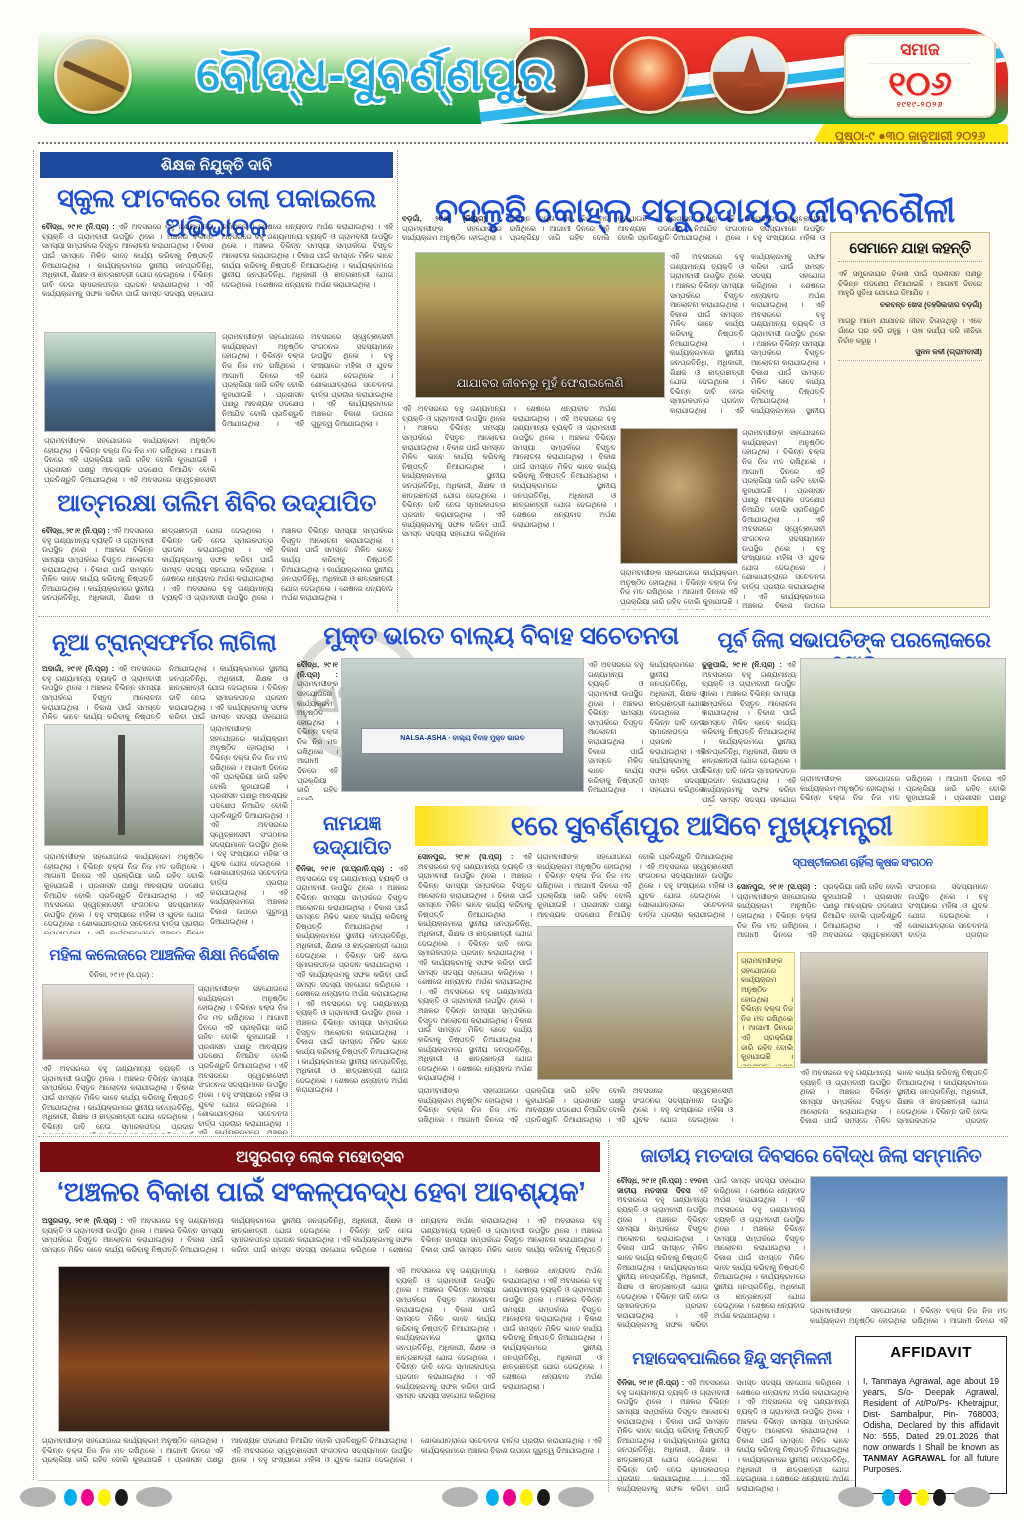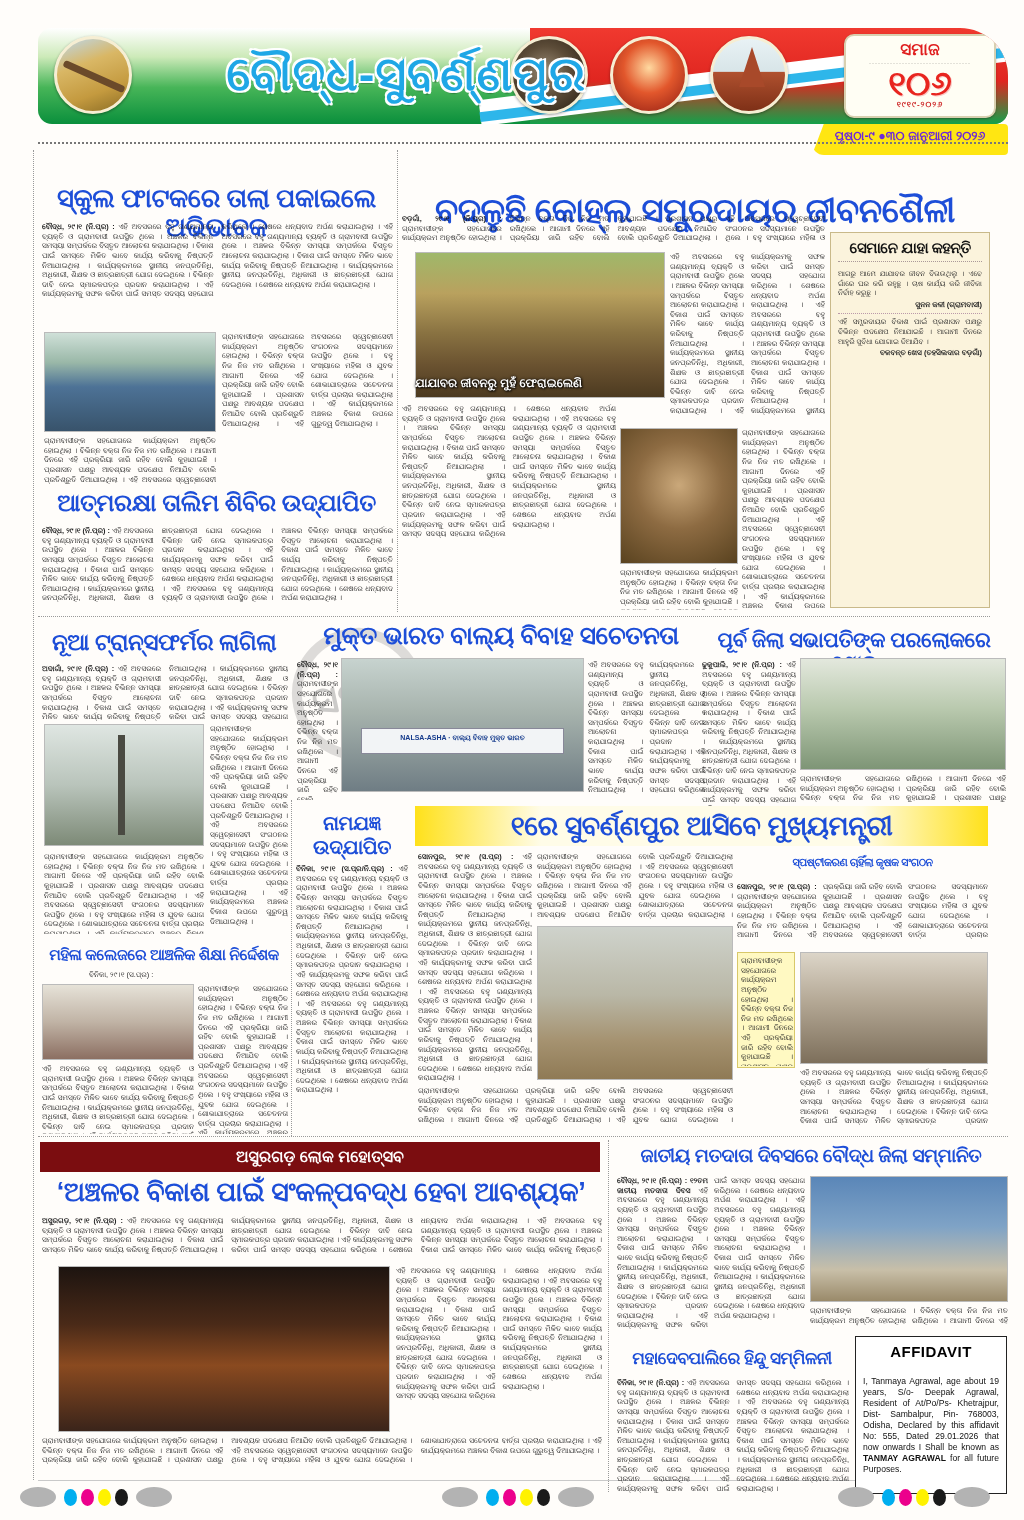--- a/index.html
+++ b/index.html
@@ -4,45 +4,45 @@
 <style>
   * { box-sizing: border-box; margin: 0; padding: 0; }
   body { background:#e8e8e4; font-family:"Liberation Sans", sans-serif; }
   .page { position:relative; width:1024px; height:1520px; background:#fffdfa; margin:0 auto; overflow:hidden; }
 
   
   .masthead { position:absolute; left:38px; top:28px; width:970px; height:96px; border-radius:14px 48px 14px 14px; overflow:hidden; background:linear-gradient(180deg,#ffffff 0%,#cdeab9 30%,#47b558 62%,#0a8f3c 100%); }
   .masthead-right { position:absolute; right:0; top:0; width:478px; height:96px; background:linear-gradient(180deg,#f0392f 0%,#e02620 55%,#13a14a 100%); }
   .stripe-w { position:absolute; right:-30px; top:38px; width:560px; height:26px; background:#ffffff; transform:rotate(-7deg); }
   .stripe-b { position:absolute; right:-30px; top:50px; width:560px; height:10px; background:#2eb6ea; transform:rotate(-7deg); }
-  .mast-title { position:absolute; left:128px; top:18px; width:420px; text-align:right; font-size:47px; font-weight:bold; color:#1fa7e6; letter-spacing:1px;
+  .mast-title { position:absolute; left:128px; top:18px; width:420px; text-align:center; font-size:47px; font-weight:bold; color:#1fa7e6; letter-spacing:1px;
     text-shadow:-2px -2px 0 #fff, 2px -2px 0 #fff, -2px 2px 0 #fff, 2px 2px 0 #fff, 0 3px 1px rgba(0,0,0,.25); }
   .circ { position:absolute; top:8px; width:78px; height:78px; border-radius:50%; border:3px solid #f6eed3; box-shadow:0 1px 3px rgba(0,0,0,.4); }
   .c-bridge { left:16px; background:linear-gradient(160deg,#bcd8ee 0%,#d9b765 35%,#c49a3f 70%,#8a6c25 100%); }
   .c-bridge:after{content:"";position:absolute;left:4px;top:34px;width:66px;height:7px;background:#6b4a2a;transform:rotate(24deg);border-radius:3px;}
   .c-cave { left:472px; background:radial-gradient(circle at 45% 45%, #9a8a74 0%, #5c4c38 45%, #241b10 100%); }
   .c-deity { left:572px; background:radial-gradient(circle at 50% 40%, #ffd9a0 0%, #e2572c 45%, #8e1b12 100%); }
   .c-temple { left:672px; background:linear-gradient(180deg,#e8f2f5 0%,#d8e5e8 45%,#b0512f 46%,#7e3017 100%); }
   .c-temple:after{content:"";position:absolute;left:26px;top:8px;width:26px;height:40px;background:#a8492a;clip-path:polygon(50% 0,100% 100%,0 100%);}
   .logo-box { position:absolute; right:12px; top:6px; width:152px; height:84px; background:#fffef4; border:2px solid #d8d0b0; border-radius:10px; text-align:center; padding-top:4px; box-shadow:0 1px 2px rgba(0,0,0,.3); }
   .logo-brand { font-size:17px; font-weight:bold; color:#e01f1f; }
   .logo-sub { font-size:6px; color:#444; letter-spacing:1px; }
   .logo-num { font-size:34px; font-weight:bold; color:#e8251f; line-height:34px; text-shadow:1px 1px 0 #f9c8c4; }
   .logo-years { font-size:8px; font-weight:bold; color:#c22; letter-spacing:1px; }
-  .date-pill { position:absolute; right:16px; top:124px; width:196px; height:31px; background:#ffe612; border-radius:4px 4px 4px 12px; text-align:center; line-height:24px; font-size:12.5px; font-weight:bold; color:#6d28d9; clip-path:polygon(6% 0,100% 0,100% 100%,0 100%); }
+  .date-pill { position:absolute; right:16px; top:124px; width:196px; height:20px; background:#ffe612; border-radius:4px 4px 4px 12px; text-align:center; line-height:24px; font-size:12.5px; font-weight:bold; color:#a16207; clip-path:polygon(6% 0,100% 0,100% 100%,0 100%); }
   .mast-rule { position:absolute; left:38px; top:142px; width:970px; border-top:2px dotted #777; }
 
   
   .kicker { position:absolute; background:#1e4a9e; color:#fff; font-weight:bold; text-align:center; }
   .kicker-red { background:#7b0d10; }
   .hl { position:absolute; color:#1d4ed8; font-weight:bold; text-align:center; line-height:1.1; letter-spacing:-0.5px; }
   .body { position:absolute; font-size:7.3px; line-height:1.32; color:#1c1c1c; text-align:justify; overflow:hidden; }
   .body b { font-size:7.3px; }
   .ph { position:absolute; border:1px solid #bbb; overflow:hidden; }
-  .cap { position:absolute; font-weight:bold; color:#fff; text-shadow:0 0 3px #000,1px 1px 2px #000; text-align:left; }
+  .cap { position:absolute; font-weight:normal; color:#fff; text-shadow:0 0 3px #000,1px 1px 2px #000; text-align:center; }
   .vsep { position:absolute; border-left:1px dotted #999; width:0; }
   .hsep { position:absolute; border-top:1px dotted #999; height:0; }
 
   
   .ph-kids { background:linear-gradient(180deg,#cfe0d8 0%,#9ab8a8 30%,#4d7296 55%,#38536b 100%); }
   .ph-hut { background:linear-gradient(180deg,#9fb86a 0%,#b9a15e 28%,#8a7342 55%,#6a5230 78%,#4c3a20 100%); }
   .ph-man { background:radial-gradient(circle at 50% 42%,#caa87a 0%,#8d6b42 45%,#59421f 100%); }
   .ph-transformer { background:linear-gradient(180deg,#dfe6e2 0%,#b9c4bb 50%,#7d8a77 100%); }
   .ph-transformer:after{content:"";position:absolute;left:46%;top:8%;width:7px;height:84%;background:#4a4a42;}
   .ph-banner { background:linear-gradient(180deg,#c7d3cf 0%,#a7b3ad 40%,#6f7d84 100%); }
@@ -102,20 +102,21 @@
   <div class="mast-rule"></div>
 
   <div class="vsep" style="left:33px; top:150px; height:1330px;"></div>
   <div class="vsep" style="left:397px; top:150px; height:462px;"></div>
   <div class="hsep" style="left:38px; top:616px; width:952px;"></div>
   <div class="vsep" style="left:291px; top:800px; height:336px;"></div>
   <div class="hsep" style="left:38px; top:1136px; width:970px;"></div>
   <div class="vsep" style="left:608px; top:1140px; height:352px;"></div>
   <div class="botline"></div>
 
+  <div class="kicker" style="left:40px; top:152px; width:353px; height:26px; font-size:15px; line-height:26px;">ଶିକ୍ଷକ ନିଯୁକ୍ତି ଦାବି</div>
   <div class="hl" style="left:38px; top:184px; width:357px; font-size:26px;">ସ୍କୁଲ ଫାଟକରେ ତାଲା ପକାଇଲେ ଅଭିଭାବକ</div>
   <div class="body" style="left:42px; top:222px; width:351px; height:108px; columns:2; column-gap:8px;"><b>ବୌଦ୍ଧ, ୨୯।୧ (ନି.ପ୍ର) : </b>ଏହି ଅବସରରେ ବହୁ ଗଣ୍ୟମାନ୍ୟ ବ୍ୟକ୍ତି ଓ ଗ୍ରାମବାସୀ ଉପସ୍ଥିତ ଥିଲେ । ଅଞ୍ଚଳର ବିଭିନ୍ନ ସମସ୍ୟା ସମ୍ପର୍କରେ ବିସ୍ତୃତ ଆଲୋଚନା କରାଯାଇଥିଲା । ବିକାଶ ପାଇଁ ସମସ୍ତେ ମିଳିତ ଭାବେ କାର୍ଯ୍ୟ କରିବାକୁ ନିଷ୍ପତ୍ତି ନିଆଯାଇଥିଲା । କାର୍ଯ୍ୟକ୍ରମରେ ସ୍ଥାନୀୟ ଜନପ୍ରତିନିଧି, ଅଧିକାରୀ, ଶିକ୍ଷକ ଓ ଛାତ୍ରଛାତ୍ରୀ ଯୋଗ ଦେଇଥିଲେ । ବିଭିନ୍ନ ଦାବି ନେଇ ସ୍ମାରକପତ୍ର ପ୍ରଦାନ କରାଯାଇଥିଲା । ଏହି କାର୍ଯ୍ୟକ୍ରମକୁ ସଫଳ କରିବା ପାଇଁ ସମସ୍ତ ସଦସ୍ୟ ସହଯୋଗ କରିଥିଲେ । ଶେଷରେ ଧନ୍ୟବାଦ ଅର୍ପଣ କରାଯାଇଥିଲା । ଏହି ଅବସରରେ ବହୁ ଗଣ୍ୟମାନ୍ୟ ବ୍ୟକ୍ତି ଓ ଗ୍ରାମବାସୀ ଉପସ୍ଥିତ ଥିଲେ । ଅଞ୍ଚଳର ବିଭିନ୍ନ ସମସ୍ୟା ସମ୍ପର୍କରେ ବିସ୍ତୃତ ଆଲୋଚନା କରାଯାଇଥିଲା । ବିକାଶ ପାଇଁ ସମସ୍ତେ ମିଳିତ ଭାବେ କାର୍ଯ୍ୟ କରିବାକୁ ନିଷ୍ପତ୍ତି ନିଆଯାଇଥିଲା । କାର୍ଯ୍ୟକ୍ରମରେ ସ୍ଥାନୀୟ ଜନପ୍ରତିନିଧି, ଅଧିକାରୀ ଓ ଛାତ୍ରଛାତ୍ରୀ ଯୋଗ ଦେଇଥିଲେ । ଶେଷରେ ଧନ୍ୟବାଦ ଅର୍ପଣ କରାଯାଇଥିଲା ।</div>
   <div class="ph ph-kids" style="left:44px; top:332px; width:172px; height:100px;"></div>
   <div class="body" style="left:222px; top:332px; width:171px; height:152px; columns:2; column-gap:7px;">ଗ୍ରାମବାସୀଙ୍କ ସହଯୋଗରେ କାର୍ଯ୍ୟକ୍ରମ ଅନୁଷ୍ଠିତ ହୋଇଥିଲା । ବିଭିନ୍ନ ବକ୍ତା ନିଜ ନିଜ ମତ ରଖିଥିଲେ । ଆଗାମୀ ଦିନରେ ଏହି ପ୍ରକ୍ରିୟା ଜାରି ରହିବ ବୋଲି କୁହାଯାଇଛି । ପ୍ରଶାସନ ପକ୍ଷରୁ ଆବଶ୍ୟକ ପଦକ୍ଷେପ ନିଆଯିବ ବୋଲି ପ୍ରତିଶ୍ରୁତି ଦିଆଯାଇଥିଲା । ଏହି ଅବସରରେ ସ୍ୱେଚ୍ଛାସେବୀ ସଂଗଠନର ସଦସ୍ୟମାନେ ଉପସ୍ଥିତ ଥିଲେ । ବହୁ ସଂଖ୍ୟାରେ ମହିଳା ଓ ଯୁବକ ଯୋଗ ଦେଇଥିଲେ । ଶୋଭାଯାତ୍ରାରେ ସଚେତନତା ବାର୍ତ୍ତା ପ୍ରଚାର କରାଯାଇଥିଲା । ଏହି କାର୍ଯ୍ୟକ୍ରମରେ ଅଞ୍ଚଳର ବିକାଶ ଉପରେ ଗୁରୁତ୍ୱ ଦିଆଯାଇଥିଲା ।</div>
   <div class="body" style="left:44px; top:436px; width:172px; height:48px;">ଗ୍ରାମବାସୀଙ୍କ ସହଯୋଗରେ କାର୍ଯ୍ୟକ୍ରମ ଅନୁଷ୍ଠିତ ହୋଇଥିଲା । ବିଭିନ୍ନ ବକ୍ତା ନିଜ ନିଜ ମତ ରଖିଥିଲେ । ଆଗାମୀ ଦିନରେ ଏହି ପ୍ରକ୍ରିୟା ଜାରି ରହିବ ବୋଲି କୁହାଯାଇଛି । ପ୍ରଶାସନ ପକ୍ଷରୁ ଆବଶ୍ୟକ ପଦକ୍ଷେପ ନିଆଯିବ ବୋଲି ପ୍ରତିଶ୍ରୁତି ଦିଆଯାଇଥିଲା । ଏହି ଅବସରରେ ସ୍ୱେଚ୍ଛାସେବୀ ସଂଗଠନର ସଦସ୍ୟମାନେ ଉପସ୍ଥିତ ଥିଲେ । ବହୁ ସଂଖ୍ୟାରେ ମହିଳା ଓ ଯୁବକ ଯୋଗ ଦେଇଥିଲେ । ଶୋଭାଯାତ୍ରାରେ ସଚେତନତା ବାର୍ତ୍ତା ପ୍ରଚାର କରାଯାଇଥିଲା । ଏହି କାର୍ଯ୍ୟକ୍ରମରେ ଅଞ୍ଚଳର ବିକାଶ ଉପରେ ଗୁରୁତ୍ୱ ଦିଆଯାଇଥିଲା ।</div>
 
   <div class="hl" style="left:38px; top:490px; width:357px; font-size:24px;">ଆତ୍ମରକ୍ଷା ତାଲିମ ଶିବିର ଉଦ୍ଯାପିତ</div>
   <div class="body" style="left:42px; top:526px; width:351px; height:84px; columns:3; column-gap:8px;"><b>ବୌଦ୍ଧ, ୨୯।୧ (ନି.ପ୍ର) : </b>ଏହି ଅବସରରେ ବହୁ ଗଣ୍ୟମାନ୍ୟ ବ୍ୟକ୍ତି ଓ ଗ୍ରାମବାସୀ ଉପସ୍ଥିତ ଥିଲେ । ଅଞ୍ଚଳର ବିଭିନ୍ନ ସମସ୍ୟା ସମ୍ପର୍କରେ ବିସ୍ତୃତ ଆଲୋଚନା କରାଯାଇଥିଲା । ବିକାଶ ପାଇଁ ସମସ୍ତେ ମିଳିତ ଭାବେ କାର୍ଯ୍ୟ କରିବାକୁ ନିଷ୍ପତ୍ତି ନିଆଯାଇଥିଲା । କାର୍ଯ୍ୟକ୍ରମରେ ସ୍ଥାନୀୟ ଜନପ୍ରତିନିଧି, ଅଧିକାରୀ, ଶିକ୍ଷକ ଓ ଛାତ୍ରଛାତ୍ରୀ ଯୋଗ ଦେଇଥିଲେ । ବିଭିନ୍ନ ଦାବି ନେଇ ସ୍ମାରକପତ୍ର ପ୍ରଦାନ କରାଯାଇଥିଲା । ଏହି କାର୍ଯ୍ୟକ୍ରମକୁ ସଫଳ କରିବା ପାଇଁ ସମସ୍ତ ସଦସ୍ୟ ସହଯୋଗ କରିଥିଲେ । ଶେଷରେ ଧନ୍ୟବାଦ ଅର୍ପଣ କରାଯାଇଥିଲା । ଏହି ଅବସରରେ ବହୁ ଗଣ୍ୟମାନ୍ୟ ବ୍ୟକ୍ତି ଓ ଗ୍ରାମବାସୀ ଉପସ୍ଥିତ ଥିଲେ । ଅଞ୍ଚଳର ବିଭିନ୍ନ ସମସ୍ୟା ସମ୍ପର୍କରେ ବିସ୍ତୃତ ଆଲୋଚନା କରାଯାଇଥିଲା । ବିକାଶ ପାଇଁ ସମସ୍ତେ ମିଳିତ ଭାବେ କାର୍ଯ୍ୟ କରିବାକୁ ନିଷ୍ପତ୍ତି ନିଆଯାଇଥିଲା । କାର୍ଯ୍ୟକ୍ରମରେ ସ୍ଥାନୀୟ ଜନପ୍ରତିନିଧି, ଅଧିକାରୀ ଓ ଛାତ୍ରଛାତ୍ରୀ ଯୋଗ ଦେଇଥିଲେ । ଶେଷରେ ଧନ୍ୟବାଦ ଅର୍ପଣ କରାଯାଇଥିଲା ।</div>
 
   <div class="hl" style="left:400px; top:168px; width:590px; font-size:34px;margin-top:24px;">ବଦଳୁଛି କୋହ୍ଲ ସମ୍ପ୍ରଦାୟର ଜୀବନଶୈଳୀ</div>
@@ -123,27 +124,27 @@
   <div class="ph ph-hut" style="left:415px; top:252px; width:250px; height:146px;"></div>
   <div class="cap" style="left:415px; top:376px; width:250px; font-size:12px;">ଯାଯାବର ଜୀବନରୁ ମୁହଁ ଫେରାଇଲେଣି</div>
   <div class="body" style="left:670px; top:252px; width:155px; height:172px; columns:2; column-gap:7px;">ଏହି ଅବସରରେ ବହୁ ଗଣ୍ୟମାନ୍ୟ ବ୍ୟକ୍ତି ଓ ଗ୍ରାମବାସୀ ଉପସ୍ଥିତ ଥିଲେ । ଅଞ୍ଚଳର ବିଭିନ୍ନ ସମସ୍ୟା ସମ୍ପର୍କରେ ବିସ୍ତୃତ ଆଲୋଚନା କରାଯାଇଥିଲା । ବିକାଶ ପାଇଁ ସମସ୍ତେ ମିଳିତ ଭାବେ କାର୍ଯ୍ୟ କରିବାକୁ ନିଷ୍ପତ୍ତି ନିଆଯାଇଥିଲା । କାର୍ଯ୍ୟକ୍ରମରେ ସ୍ଥାନୀୟ ଜନପ୍ରତିନିଧି, ଅଧିକାରୀ, ଶିକ୍ଷକ ଓ ଛାତ୍ରଛାତ୍ରୀ ଯୋଗ ଦେଇଥିଲେ । ବିଭିନ୍ନ ଦାବି ନେଇ ସ୍ମାରକପତ୍ର ପ୍ରଦାନ କରାଯାଇଥିଲା । ଏହି କାର୍ଯ୍ୟକ୍ରମକୁ ସଫଳ କରିବା ପାଇଁ ସମସ୍ତ ସଦସ୍ୟ ସହଯୋଗ କରିଥିଲେ । ଶେଷରେ ଧନ୍ୟବାଦ ଅର୍ପଣ କରାଯାଇଥିଲା । ଏହି ଅବସରରେ ବହୁ ଗଣ୍ୟମାନ୍ୟ ବ୍ୟକ୍ତି ଓ ଗ୍ରାମବାସୀ ଉପସ୍ଥିତ ଥିଲେ । ଅଞ୍ଚଳର ବିଭିନ୍ନ ସମସ୍ୟା ସମ୍ପର୍କରେ ବିସ୍ତୃତ ଆଲୋଚନା କରାଯାଇଥିଲା । ବିକାଶ ପାଇଁ ସମସ୍ତେ ମିଳିତ ଭାବେ କାର୍ଯ୍ୟ କରିବାକୁ ନିଷ୍ପତ୍ତି ନିଆଯାଇଥିଲା । କାର୍ଯ୍ୟକ୍ରମରେ ସ୍ଥାନୀୟ ଜନପ୍ରତିନିଧି, ଅଧିକାରୀ ଓ ଛାତ୍ରଛାତ୍ରୀ ଯୋଗ ଦେଇଥିଲେ । ଶେଷରେ ଧନ୍ୟବାଦ ଅର୍ପଣ କରାଯାଇଥିଲା ।</div>
   <div class="body" style="left:402px; top:404px; width:214px; height:206px; columns:2; column-gap:7px;">ଏହି ଅବସରରେ ବହୁ ଗଣ୍ୟମାନ୍ୟ ବ୍ୟକ୍ତି ଓ ଗ୍ରାମବାସୀ ଉପସ୍ଥିତ ଥିଲେ । ଅଞ୍ଚଳର ବିଭିନ୍ନ ସମସ୍ୟା ସମ୍ପର୍କରେ ବିସ୍ତୃତ ଆଲୋଚନା କରାଯାଇଥିଲା । ବିକାଶ ପାଇଁ ସମସ୍ତେ ମିଳିତ ଭାବେ କାର୍ଯ୍ୟ କରିବାକୁ ନିଷ୍ପତ୍ତି ନିଆଯାଇଥିଲା । କାର୍ଯ୍ୟକ୍ରମରେ ସ୍ଥାନୀୟ ଜନପ୍ରତିନିଧି, ଅଧିକାରୀ, ଶିକ୍ଷକ ଓ ଛାତ୍ରଛାତ୍ରୀ ଯୋଗ ଦେଇଥିଲେ । ବିଭିନ୍ନ ଦାବି ନେଇ ସ୍ମାରକପତ୍ର ପ୍ରଦାନ କରାଯାଇଥିଲା । ଏହି କାର୍ଯ୍ୟକ୍ରମକୁ ସଫଳ କରିବା ପାଇଁ ସମସ୍ତ ସଦସ୍ୟ ସହଯୋଗ କରିଥିଲେ । ଶେଷରେ ଧନ୍ୟବାଦ ଅର୍ପଣ କରାଯାଇଥିଲା । ଏହି ଅବସରରେ ବହୁ ଗଣ୍ୟମାନ୍ୟ ବ୍ୟକ୍ତି ଓ ଗ୍ରାମବାସୀ ଉପସ୍ଥିତ ଥିଲେ । ଅଞ୍ଚଳର ବିଭିନ୍ନ ସମସ୍ୟା ସମ୍ପର୍କରେ ବିସ୍ତୃତ ଆଲୋଚନା କରାଯାଇଥିଲା । ବିକାଶ ପାଇଁ ସମସ୍ତେ ମିଳିତ ଭାବେ କାର୍ଯ୍ୟ କରିବାକୁ ନିଷ୍ପତ୍ତି ନିଆଯାଇଥିଲା । କାର୍ଯ୍ୟକ୍ରମରେ ସ୍ଥାନୀୟ ଜନପ୍ରତିନିଧି, ଅଧିକାରୀ ଓ ଛାତ୍ରଛାତ୍ରୀ ଯୋଗ ଦେଇଥିଲେ । ଶେଷରେ ଧନ୍ୟବାଦ ଅର୍ପଣ କରାଯାଇଥିଲା ।</div>
   <div class="ph ph-man" style="left:620px; top:428px; width:118px; height:136px;"></div>
   <div class="body" style="left:742px; top:428px; width:83px; height:182px;">ଗ୍ରାମବାସୀଙ୍କ ସହଯୋଗରେ କାର୍ଯ୍ୟକ୍ରମ ଅନୁଷ୍ଠିତ ହୋଇଥିଲା । ବିଭିନ୍ନ ବକ୍ତା ନିଜ ନିଜ ମତ ରଖିଥିଲେ । ଆଗାମୀ ଦିନରେ ଏହି ପ୍ରକ୍ରିୟା ଜାରି ରହିବ ବୋଲି କୁହାଯାଇଛି । ପ୍ରଶାସନ ପକ୍ଷରୁ ଆବଶ୍ୟକ ପଦକ୍ଷେପ ନିଆଯିବ ବୋଲି ପ୍ରତିଶ୍ରୁତି ଦିଆଯାଇଥିଲା । ଏହି ଅବସରରେ ସ୍ୱେଚ୍ଛାସେବୀ ସଂଗଠନର ସଦସ୍ୟମାନେ ଉପସ୍ଥିତ ଥିଲେ । ବହୁ ସଂଖ୍ୟାରେ ମହିଳା ଓ ଯୁବକ ଯୋଗ ଦେଇଥିଲେ । ଶୋଭାଯାତ୍ରାରେ ସଚେତନତା ବାର୍ତ୍ତା ପ୍ରଚାର କରାଯାଇଥିଲା । ଏହି କାର୍ଯ୍ୟକ୍ରମରେ ଅଞ୍ଚଳର ବିକାଶ ଉପରେ ଗୁରୁତ୍ୱ ଦିଆଯାଇଥିଲା ।</div>
   <div class="body" style="left:620px; top:568px; width:118px; height:42px;">ଗ୍ରାମବାସୀଙ୍କ ସହଯୋଗରେ କାର୍ଯ୍ୟକ୍ରମ ଅନୁଷ୍ଠିତ ହୋଇଥିଲା । ବିଭିନ୍ନ ବକ୍ତା ନିଜ ନିଜ ମତ ରଖିଥିଲେ । ଆଗାମୀ ଦିନରେ ଏହି ପ୍ରକ୍ରିୟା ଜାରି ରହିବ ବୋଲି କୁହାଯାଇଛି । ପ୍ରଶାସନ ପକ୍ଷରୁ ଆବଶ୍ୟକ ପଦକ୍ଷେପ ନିଆଯିବ ବୋଲି ପ୍ରତିଶ୍ରୁତି ଦିଆଯାଇଥିଲା । ଏହି ଅବସରରେ ସ୍ୱେଚ୍ଛାସେବୀ ସଂଗଠନର ସଦସ୍ୟମାନେ ଉପସ୍ଥିତ ଥିଲେ । ବହୁ ସଂଖ୍ୟାରେ ମହିଳା ଓ ଯୁବକ ଯୋଗ ଦେଇଥିଲେ । ଶୋଭାଯାତ୍ରାରେ ସଚେତନତା ବାର୍ତ୍ତା ପ୍ରଚାର କରାଯାଇଥିଲା । ଏହି କାର୍ଯ୍ୟକ୍ରମରେ ଅଞ୍ଚଳର ବିକାଶ ଉପରେ ଗୁରୁତ୍ୱ ଦିଆଯାଇଥିଲା ।</div>
 
   <div class="qbox">
     <h3>ସେମାନେ ଯାହା କହନ୍ତି</h3>
+    <div class="qitem" style="border-bottom:none;">
+      <span>ଏହି ସମ୍ପ୍ରଦାୟର ବିକାଶ ପାଇଁ ପ୍ରଶାସନ ପକ୍ଷରୁ ବିଭିନ୍ନ ପଦକ୍ଷେପ ନିଆଯାଇଛି । ଆଗାମୀ ଦିନରେ ଆହୁରି ସୁବିଧା ଯୋଗାଇ ଦିଆଯିବ ।</span>
+      <span class="qname">ବଳବନ୍ତ ଖେସ (ତହସିଲଦାର ବଡ଼ଗାଁ)</span>
+    </div>
     <div class="qitem">
       <span>ଆଗରୁ ଆମେ ଯାଯାବର ଜୀବନ ବିତାଉଥିଲୁ । ଏବେ ଗାଁରେ ଘର କରି ରହୁଛୁ । ଚାଷ କାର୍ଯ୍ୟ କରି ଜୀବିକା ନିର୍ବାହ କରୁଛୁ ।</span>
       <span class="qname">ସୁନନ କଳୀ (ଗ୍ରାମବାସୀ)</span>
-    </div>
-    <div class="qitem" style="border-bottom:none;">
-      <span>ଏହି ସମ୍ପ୍ରଦାୟର ବିକାଶ ପାଇଁ ପ୍ରଶାସନ ପକ୍ଷରୁ ବିଭିନ୍ନ ପଦକ୍ଷେପ ନିଆଯାଇଛି । ଆଗାମୀ ଦିନରେ ଆହୁରି ସୁବିଧା ଯୋଗାଇ ଦିଆଯିବ ।</span>
-      <span class="qname">ବଳବନ୍ତ ଖେସ (ତହସିଲଦାର ବଡ଼ଗାଁ)</span>
     </div>
   </div>
 
   <div class="watermark">ସମାଜ</div>
 
   <div class="hl" style="left:38px; top:630px; width:252px; font-size:23px;">ନୂଆ ଟ୍ରାନ୍ସଫର୍ମର ଲାଗିଲା</div>
   <div class="body" style="left:42px; top:664px; width:246px; height:58px; columns:2; column-gap:8px;"><b>ଅଦାଗାଁ, ୨୯।୧ (ନି.ପ୍ର) : </b>ଏହି ଅବସରରେ ବହୁ ଗଣ୍ୟମାନ୍ୟ ବ୍ୟକ୍ତି ଓ ଗ୍ରାମବାସୀ ଉପସ୍ଥିତ ଥିଲେ । ଅଞ୍ଚଳର ବିଭିନ୍ନ ସମସ୍ୟା ସମ୍ପର୍କରେ ବିସ୍ତୃତ ଆଲୋଚନା କରାଯାଇଥିଲା । ବିକାଶ ପାଇଁ ସମସ୍ତେ ମିଳିତ ଭାବେ କାର୍ଯ୍ୟ କରିବାକୁ ନିଷ୍ପତ୍ତି ନିଆଯାଇଥିଲା । କାର୍ଯ୍ୟକ୍ରମରେ ସ୍ଥାନୀୟ ଜନପ୍ରତିନିଧି, ଅଧିକାରୀ, ଶିକ୍ଷକ ଓ ଛାତ୍ରଛାତ୍ରୀ ଯୋଗ ଦେଇଥିଲେ । ବିଭିନ୍ନ ଦାବି ନେଇ ସ୍ମାରକପତ୍ର ପ୍ରଦାନ କରାଯାଇଥିଲା । ଏହି କାର୍ଯ୍ୟକ୍ରମକୁ ସଫଳ କରିବା ପାଇଁ ସମସ୍ତ ସଦସ୍ୟ ସହଯୋଗ କରିଥିଲେ । ଶେଷରେ ଧନ୍ୟବାଦ ଅର୍ପଣ କରାଯାଇଥିଲା । ଏହି ଅବସରରେ ବହୁ ଗଣ୍ୟମାନ୍ୟ ବ୍ୟକ୍ତି ଓ ଗ୍ରାମବାସୀ ଉପସ୍ଥିତ ଥିଲେ । ଅଞ୍ଚଳର ବିଭିନ୍ନ ସମସ୍ୟା ସମ୍ପର୍କରେ ବିସ୍ତୃତ ଆଲୋଚନା କରାଯାଇଥିଲା । ବିକାଶ ପାଇଁ ସମସ୍ତେ ମିଳିତ ଭାବେ କାର୍ଯ୍ୟ କରିବାକୁ ନିଷ୍ପତ୍ତି ନିଆଯାଇଥିଲା । କାର୍ଯ୍ୟକ୍ରମରେ ସ୍ଥାନୀୟ ଜନପ୍ରତିନିଧି, ଅଧିକାରୀ ଓ ଛାତ୍ରଛାତ୍ରୀ ଯୋଗ ଦେଇଥିଲେ । ଶେଷରେ ଧନ୍ୟବାଦ ଅର୍ପଣ କରାଯାଇଥିଲା ।</div>
   <div class="ph ph-transformer" style="left:44px; top:724px; width:160px; height:122px;"></div>
   <div class="body" style="left:210px; top:724px; width:78px; height:210px;">ଗ୍ରାମବାସୀଙ୍କ ସହଯୋଗରେ କାର୍ଯ୍ୟକ୍ରମ ଅନୁଷ୍ଠିତ ହୋଇଥିଲା । ବିଭିନ୍ନ ବକ୍ତା ନିଜ ନିଜ ମତ ରଖିଥିଲେ । ଆଗାମୀ ଦିନରେ ଏହି ପ୍ରକ୍ରିୟା ଜାରି ରହିବ ବୋଲି କୁହାଯାଇଛି । ପ୍ରଶାସନ ପକ୍ଷରୁ ଆବଶ୍ୟକ ପଦକ୍ଷେପ ନିଆଯିବ ବୋଲି ପ୍ରତିଶ୍ରୁତି ଦିଆଯାଇଥିଲା । ଏହି ଅବସରରେ ସ୍ୱେଚ୍ଛାସେବୀ ସଂଗଠନର ସଦସ୍ୟମାନେ ଉପସ୍ଥିତ ଥିଲେ । ବହୁ ସଂଖ୍ୟାରେ ମହିଳା ଓ ଯୁବକ ଯୋଗ ଦେଇଥିଲେ । ଶୋଭାଯାତ୍ରାରେ ସଚେତନତା ବାର୍ତ୍ତା ପ୍ରଚାର କରାଯାଇଥିଲା । ଏହି କାର୍ଯ୍ୟକ୍ରମରେ ଅଞ୍ଚଳର ବିକାଶ ଉପରେ ଗୁରୁତ୍ୱ ଦିଆଯାଇଥିଲା ।</div>
   <div class="body" style="left:44px; top:852px; width:160px; height:82px;">ଗ୍ରାମବାସୀଙ୍କ ସହଯୋଗରେ କାର୍ଯ୍ୟକ୍ରମ ଅନୁଷ୍ଠିତ ହୋଇଥିଲା । ବିଭିନ୍ନ ବକ୍ତା ନିଜ ନିଜ ମତ ରଖିଥିଲେ । ଆଗାମୀ ଦିନରେ ଏହି ପ୍ରକ୍ରିୟା ଜାରି ରହିବ ବୋଲି କୁହାଯାଇଛି । ପ୍ରଶାସନ ପକ୍ଷରୁ ଆବଶ୍ୟକ ପଦକ୍ଷେପ ନିଆଯିବ ବୋଲି ପ୍ରତିଶ୍ରୁତି ଦିଆଯାଇଥିଲା । ଏହି ଅବସରରେ ସ୍ୱେଚ୍ଛାସେବୀ ସଂଗଠନର ସଦସ୍ୟମାନେ ଉପସ୍ଥିତ ଥିଲେ । ବହୁ ସଂଖ୍ୟାରେ ମହିଳା ଓ ଯୁବକ ଯୋଗ ଦେଇଥିଲେ । ଶୋଭାଯାତ୍ରାରେ ସଚେତନତା ବାର୍ତ୍ତା ପ୍ରଚାର କରାଯାଇଥିଲା । ଏହି କାର୍ଯ୍ୟକ୍ରମରେ ଅଞ୍ଚଳର ବିକାଶ ଉପରେ ଗୁରୁତ୍ୱ ଦିଆଯାଇଥିଲା ।</div>

